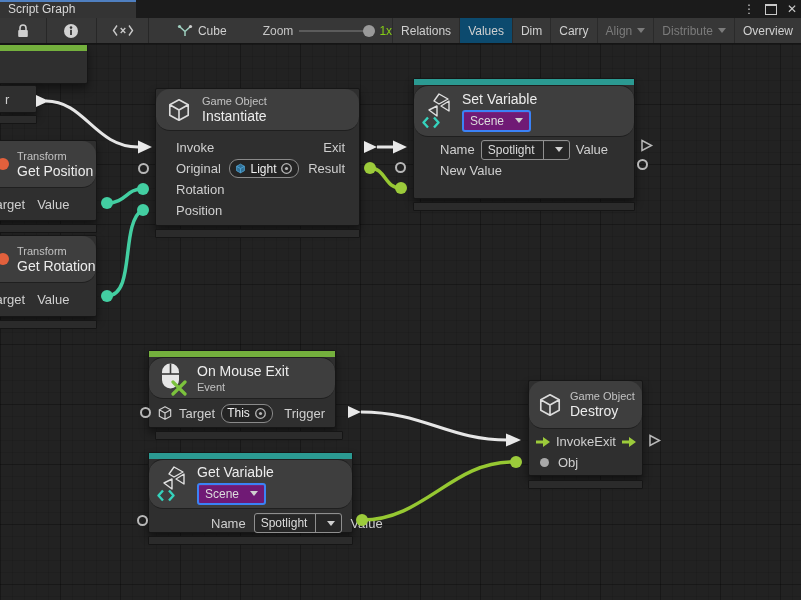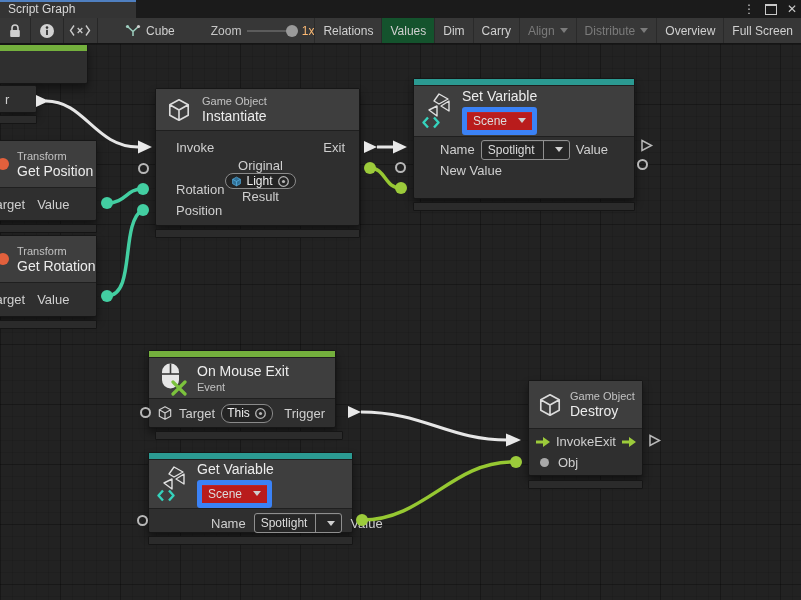--- a/index.html
+++ b/index.html
@@ -13,50 +13,50 @@
   .winbtns{position:absolute;right:4px;top:0;height:18px;display:flex;align-items:center;gap:10px;color:#c9c9c9;}
   .winbtn{font-size:12px;line-height:18px;}
   .maxbox{width:10px;height:8px;border:1px solid #c9c9c9;border-top:2px solid #c9c9c9;}
   
   #toolbar{position:absolute;top:18px;left:0;width:801px;height:26px;background:#373737;
            border-bottom:1px solid #151515;box-sizing:border-box;display:flex;align-items:center;
            color:#d0d0d0;font-size:12px;}
   .tsep{width:1px;height:25px;background:#272727;}
   .tcell{height:25px;display:flex;align-items:center;justify-content:center;}
   .tbtn{height:25px;display:flex;align-items:center;padding:0 8px;border-left:1px solid #2a2a2a;white-space:nowrap;}
-  .tbtn.active{background:#14532d;}
+  .tbtn.active{background:#0c4a6e;}
   .tbtn.disabled{color:#7b7b7b;}
   .caret{width:0;height:0;border-left:4px solid transparent;border-right:4px solid transparent;
          border-top:5px solid #cfcfcf;margin-left:5px;}
   .caret.dim{border-top-color:#7b7b7b;}
   .slider-track{width:84px;height:2px;background:#5c5c5c;position:relative;margin:0 6px;}
   .slider-handle{position:absolute;right:-2px;top:-5px;width:12px;height:12px;border-radius:50%;background:#9a9a9a;}
   
   #canvas{position:absolute;top:44px;left:0;width:801px;height:556px;overflow:hidden;background:#222222;
     background-image:
       linear-gradient(rgba(0,0,0,0.22) 1px, transparent 1px),
       linear-gradient(90deg, rgba(0,0,0,0.22) 1px, transparent 1px),
       linear-gradient(rgba(0,0,0,0.10) 1px, transparent 1px),
       linear-gradient(90deg, rgba(0,0,0,0.10) 1px, transparent 1px);
     background-size:60px 60px,60px 60px,12px 12px,12px 12px;}
   #wires{position:absolute;top:0;left:0;width:801px;height:556px;pointer-events:none;}
   
   .node{position:absolute;background:#2f2f2f;border:1px solid #161616;border-radius:2px;
         box-sizing:border-box;box-shadow:0 5px 9px rgba(0,0,0,0.45);}
   .colorbar{height:6px;}
-  .nheader{background:#3e3e3e;border-bottom:1px solid #1f1f1f;display:flex;align-items:center;box-sizing:border-box;}
+  .nheader{background:#3e3e3e;border-bottom:1px solid #1f1f1f;display:flex;align-items:center;box-sizing:border-box;border-radius:14px;}
   .htxt{display:flex;flex-direction:column;justify-content:center;}
   .cat{font-size:11px;color:#c2c2c2;line-height:14px;}
   .ttl{font-size:14px;color:#ececec;line-height:17px;}
   .nbody{display:flex;flex-direction:column;box-sizing:border-box;}
   .row{display:flex;align-items:center;height:21px;font-size:13px;color:#cfcfcf;}
   .rlabel{white-space:nowrap;}
   .nfooter{position:absolute;height:9px;background:#2b2b2b;border:1px solid #151515;box-sizing:border-box;border-radius:1px;}
   
-  .dropdown{background:#b91c1c;border:5px solid #3b82f6;border-radius:3px;height:18px;
+  .dropdown{background:#701a75;border:2px solid #3b82f6;border-radius:3px;height:18px;
             display:inline-flex;align-items:center;padding:0 6px;gap:6px;color:#dcdcdc;font-size:12px;
             box-shadow:inset 0 1px 0 rgba(255,255,255,0.05);}
   .dd-light{border:1px solid #8f8f8f;background:#262626;padding-right:0;}
   .dd-arrowbox{height:18px;display:flex;align-items:center;padding:0 6px;border-left:1px solid #8f8f8f;margin-left:2px;}
   .obj-field{background:#242424;border:1px solid #8a8a8a;border-radius:9px;height:17px;
              display:inline-flex;align-items:center;padding:0 5px;gap:4px;color:#efefef;font-size:12px;}
   
   .pcirc{position:absolute;border-radius:50%;box-sizing:border-box;}
   .p-teal{background:#43cfa2;}
   .p-green{background:#9ccb3b;}
@@ -111,36 +111,35 @@
         <circle cx="13.5" cy="2.5" r="1.6" fill="#cfcfcf"></circle>
       </svg>
       <span>Cube</span>
     </div>
     <div class="tcell" style="padding-left:28px;color:#c6c6c6;">
       <span>Zoom</span>
     </div>
     <div class="slider-track">
       <div class="slider-handle"></div>
     </div>
-    <span style="color:#fdba74;">1x</span>
+    <span style="color:#84cc16;">1x</span>
     <div style="margin-left:auto;display:flex;height:25px;">
       <div class="tbtn">Relations</div>
       <div class="tbtn active">Values</div>
       <div class="tbtn">Dim</div>
       <div class="tbtn">Carry</div>
       <div class="tbtn disabled">
         <span>Align</span>
           <span class="caret dim"></span>
       </div>
       <div class="tbtn disabled">
         <span>Distribute</span>
           <span class="caret dim"></span>
       </div>
       <div class="tbtn">Overview</div>
-      <div class="tbtn">Full Screen</div>
     </div>
   </div>
 
   <div id="canvas">
 
     <svg id="wires">
 
       <path d="M 46 57 C 85 57 95 103 138 103" fill="none" stroke="#e6e6e6" stroke-width="3"></path>
       <polygon points="138,96.5 152,103 138,109.5" fill="#e9e9e9"></polygon>
 
@@ -214,21 +213,21 @@
         <div class="htxt">
           <span class="cat">Game Object</span>
           <span class="ttl">Instantiate</span>
         </div>
       </div>
       <div class="nbody" style="padding:6px 14px 6px 20px;">
         <div class="row" style="justify-content:space-between;">
           <span class="rlabel">Invoke</span>
           <span class="rlabel">Exit</span>
         </div>
-        <div class="row" style="justify-content:space-between;flex-direction:column;">
+        <div class="row" style="justify-content:space-between;">
           <span class="rlabel">Original</span>
           <span class="obj-field">
             <svg width="11" height="11" viewBox="0 0 24 24">
               <path d="M12 2.5 L20.5 7.2 V16.8 L12 21.5 L3.5 16.8 V7.2 Z" fill="#2f6f96" stroke="#57b1e4" stroke-width="1.6"></path>
               <path d="M3.5 7.2 L12 12 L20.5 7.2 M12 12 V21.5" fill="none" stroke="#57b1e4" stroke-width="1.6"></path>
             </svg>
             <span>Light</span>
             <svg width="13" height="13" viewBox="0 0 13 13">
               <circle cx="6.5" cy="6.5" r="4.8" fill="none" stroke="#b5b5b5" stroke-width="1.3"></circle>
               <circle cx="6.5" cy="6.5" r="1.6" fill="#b5b5b5"></circle>

